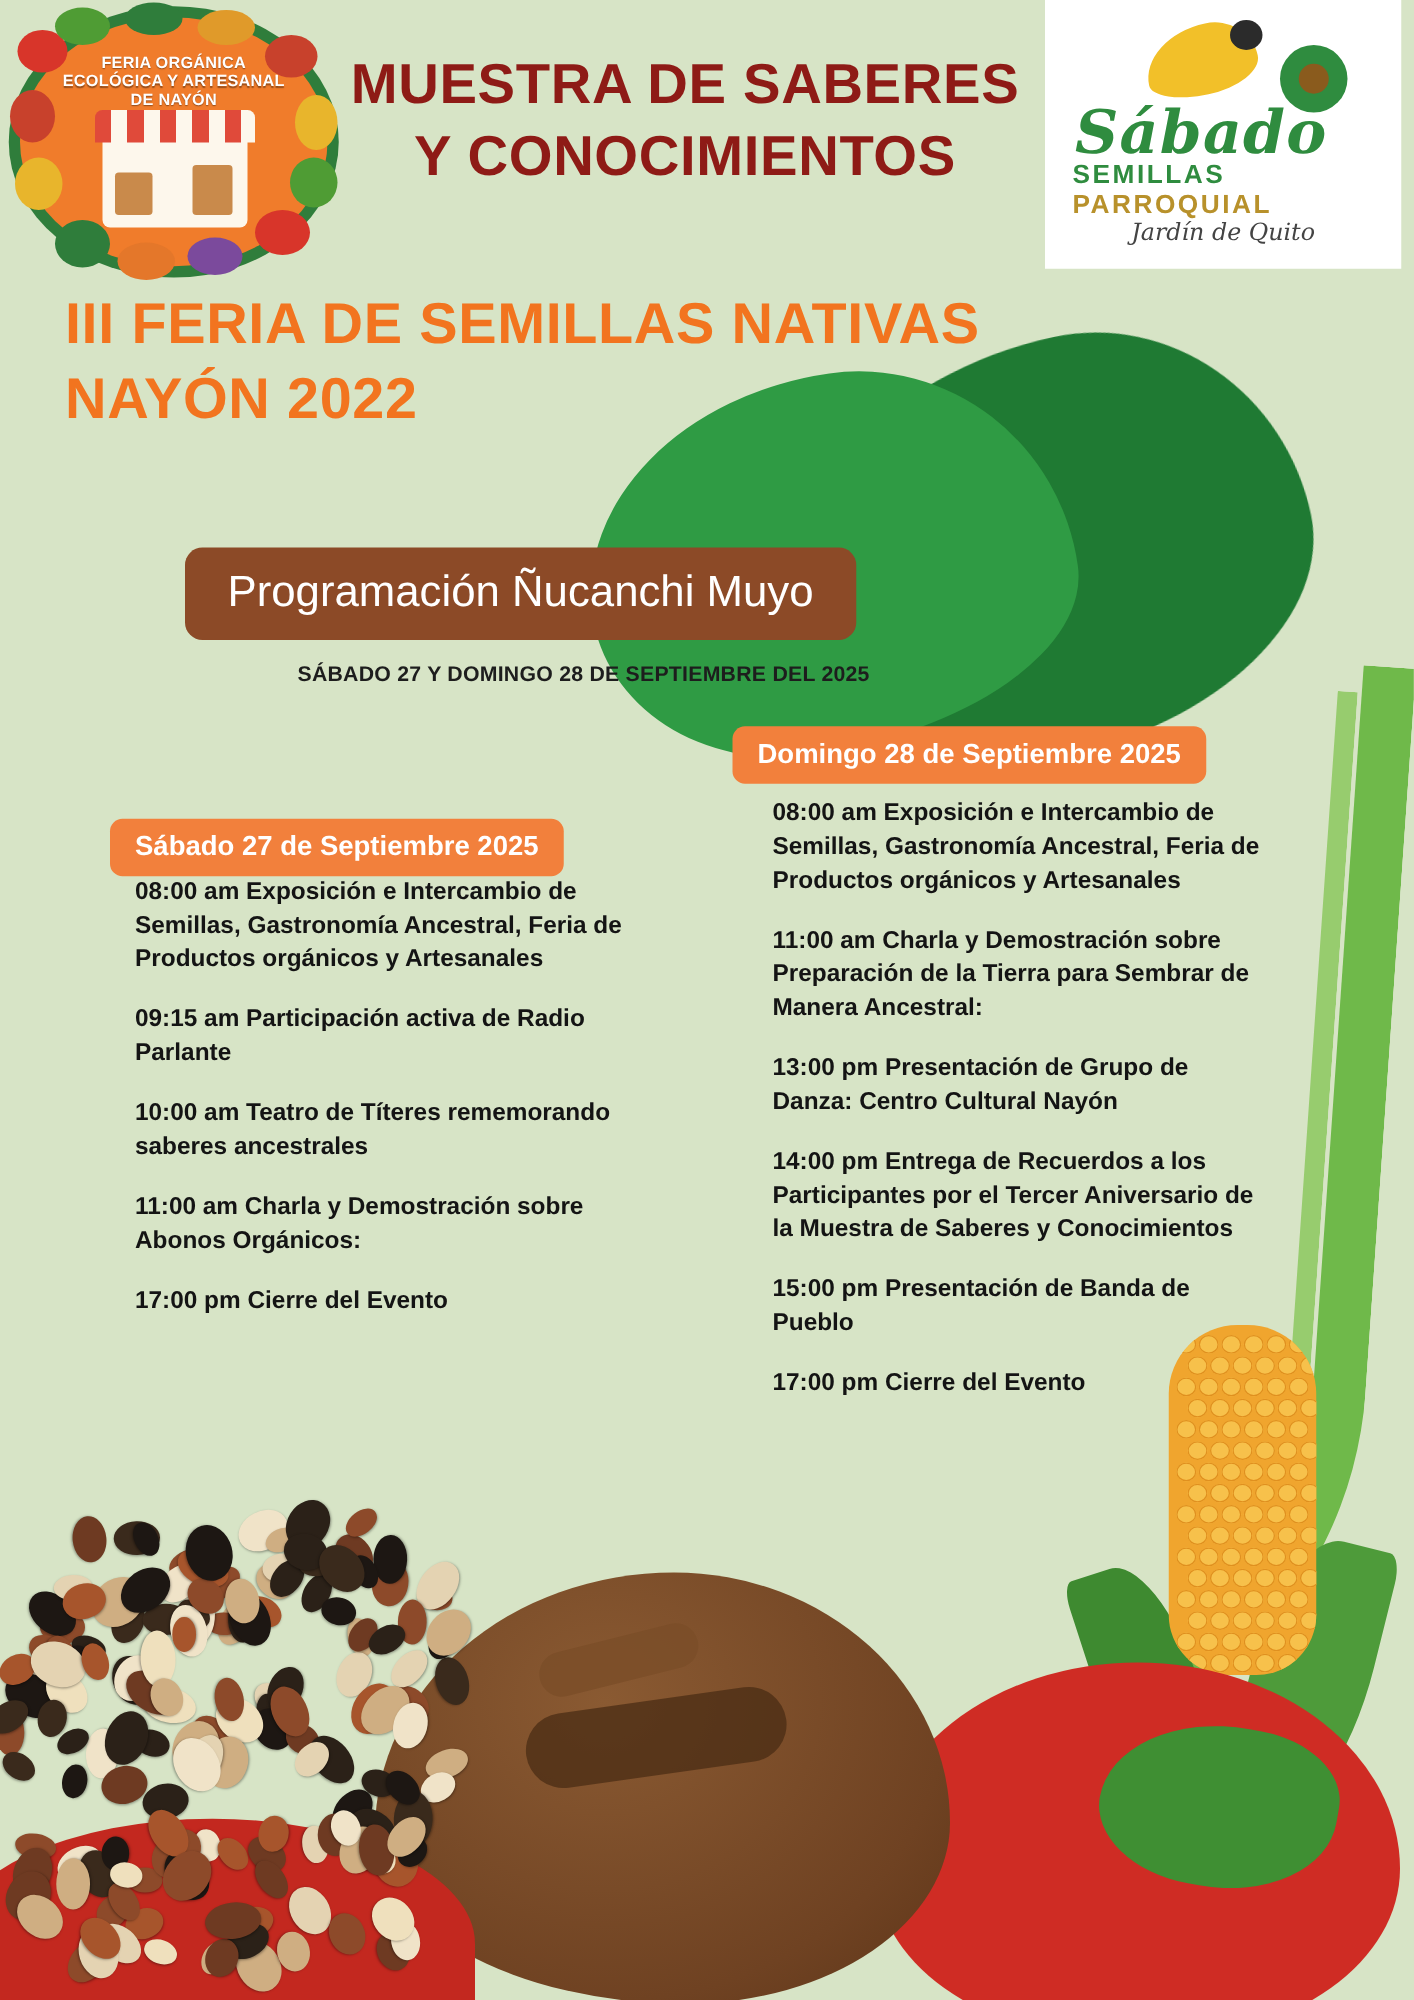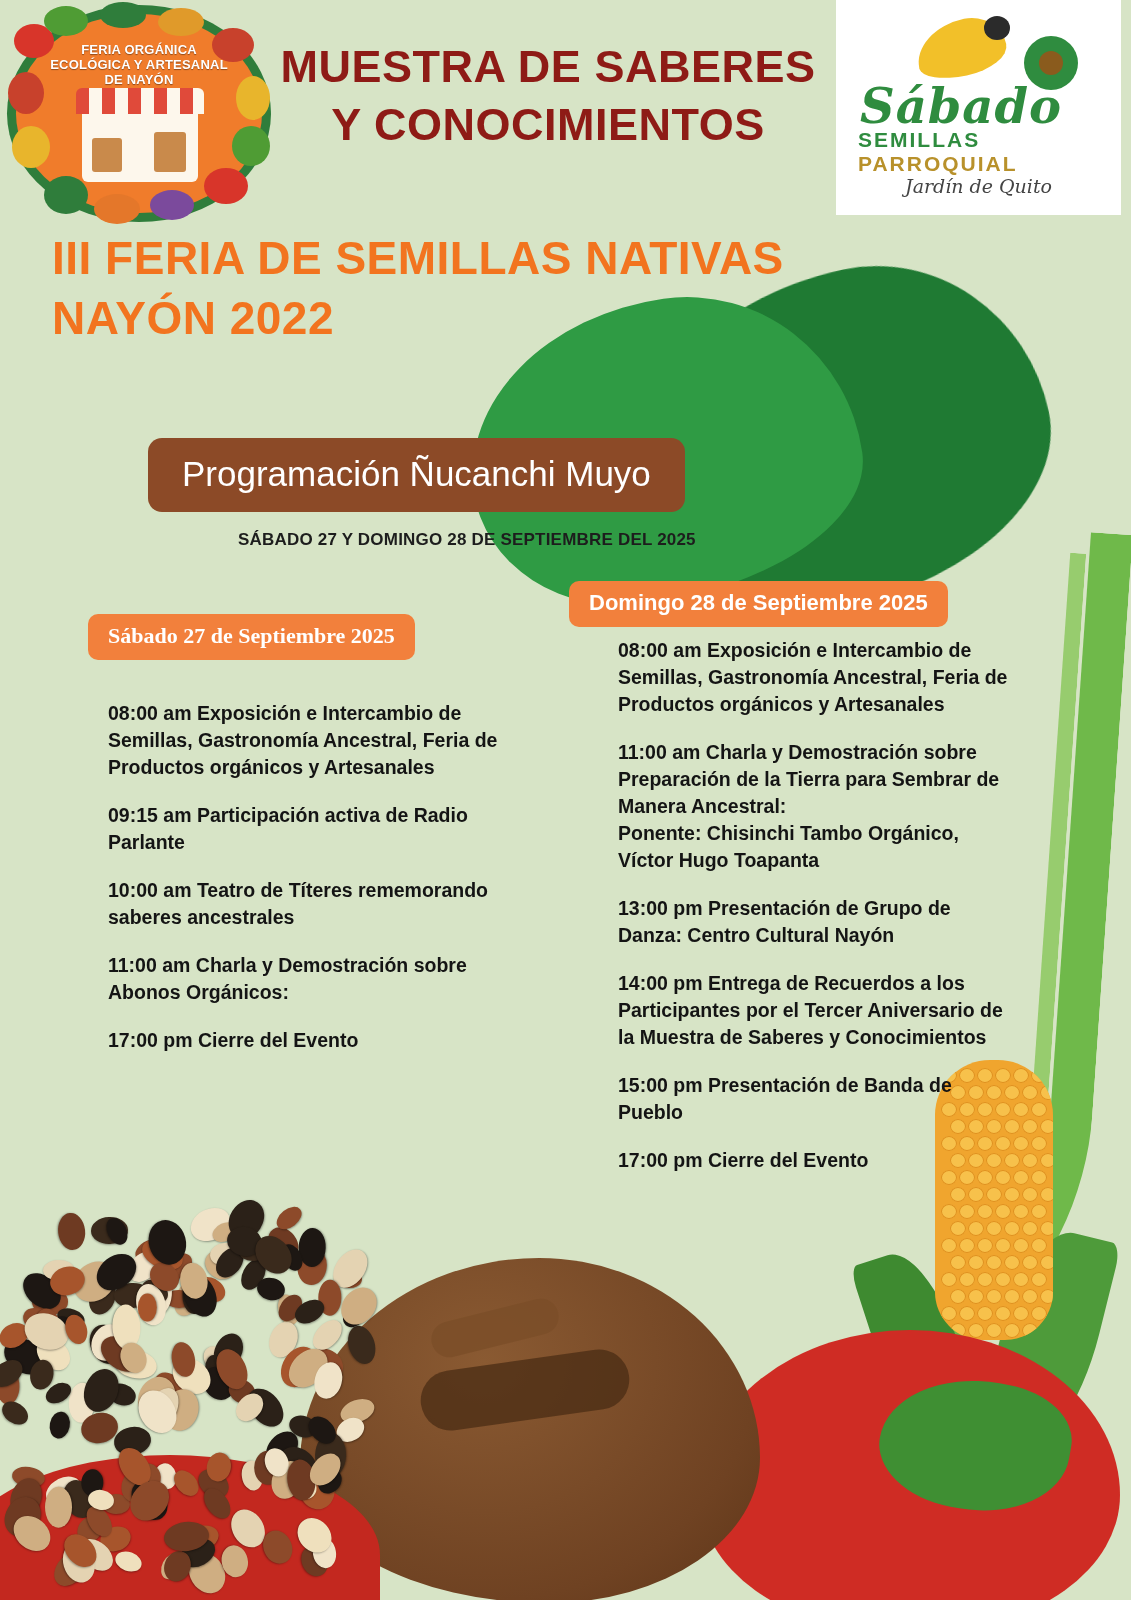--- a/index.html
+++ b/index.html
@@ -368,22 +368,22 @@
   .day-chip {
     position: absolute;
     background: #f2803c;
     color: #ffffff;
     font-weight: bold;
     font-size: 22px;
     padding: 9px 20px 11px 20px;
     border-radius: 10px;
     white-space: nowrap;
   }
-  #chip-sat { left: 88px; top: 614px; font-family: Liberation Serif, serif; }
-  #chip-sun { left: 569px; top: 581px; text-align: center; }
+  #chip-sat { left: 88px; top: 655px; }
+  #chip-sun { left: 586px; top: 581px; text-align: center; }
 
   .sched {
     position: absolute;
     color: #141414;
     font-size: 19.5px;
     font-weight: bold;
     line-height: 27px;
   }
   #sched-sat { left: 108px; top: 700px; width: 400px; }
   #sched-sun { left: 618px; top: 637px; width: 400px; }
@@ -724,19 +724,18 @@
     <span>11:00 am Charla y Demostración sobre Abonos Orgánicos:</span>
   </div>
   <div class="item"><span>17:00 pm Cierre del Evento</span></div>
 </div>
 
 <div class="day-chip" id="chip-sun">Domingo 28 de Septiembre 2025</div>
 <div class="sched" id="sched-sun">
   <div class="item"><span>08:00 am Exposición e Intercambio de Semillas, Gastronomía Ancestral, Feria de Productos orgánicos y Artesanales</span></div>
   <div class="item">
     <span>11:00 am Charla y Demostración sobre Preparación de la Tierra para Sembrar de Manera Ancestral:</span>
-    <span style="display:block">Ponente: Chisinchi Tambo Orgánico, Víctor Hugo Toapanta</span>
   </div>
   <div class="item"><span>13:00 pm Presentación de Grupo de Danza: Centro Cultural Nayón</span></div>
   <div class="item"><span>14:00 pm Entrega de Recuerdos a los Participantes por el Tercer Aniversario de la Muestra de Saberes y Conocimientos</span></div>
   <div class="item"><span>15:00 pm Presentación de Banda de Pueblo</span></div>
   <div class="item"><span>17:00 pm Cierre del Evento</span></div>
 </div>
 
 </body></html>

